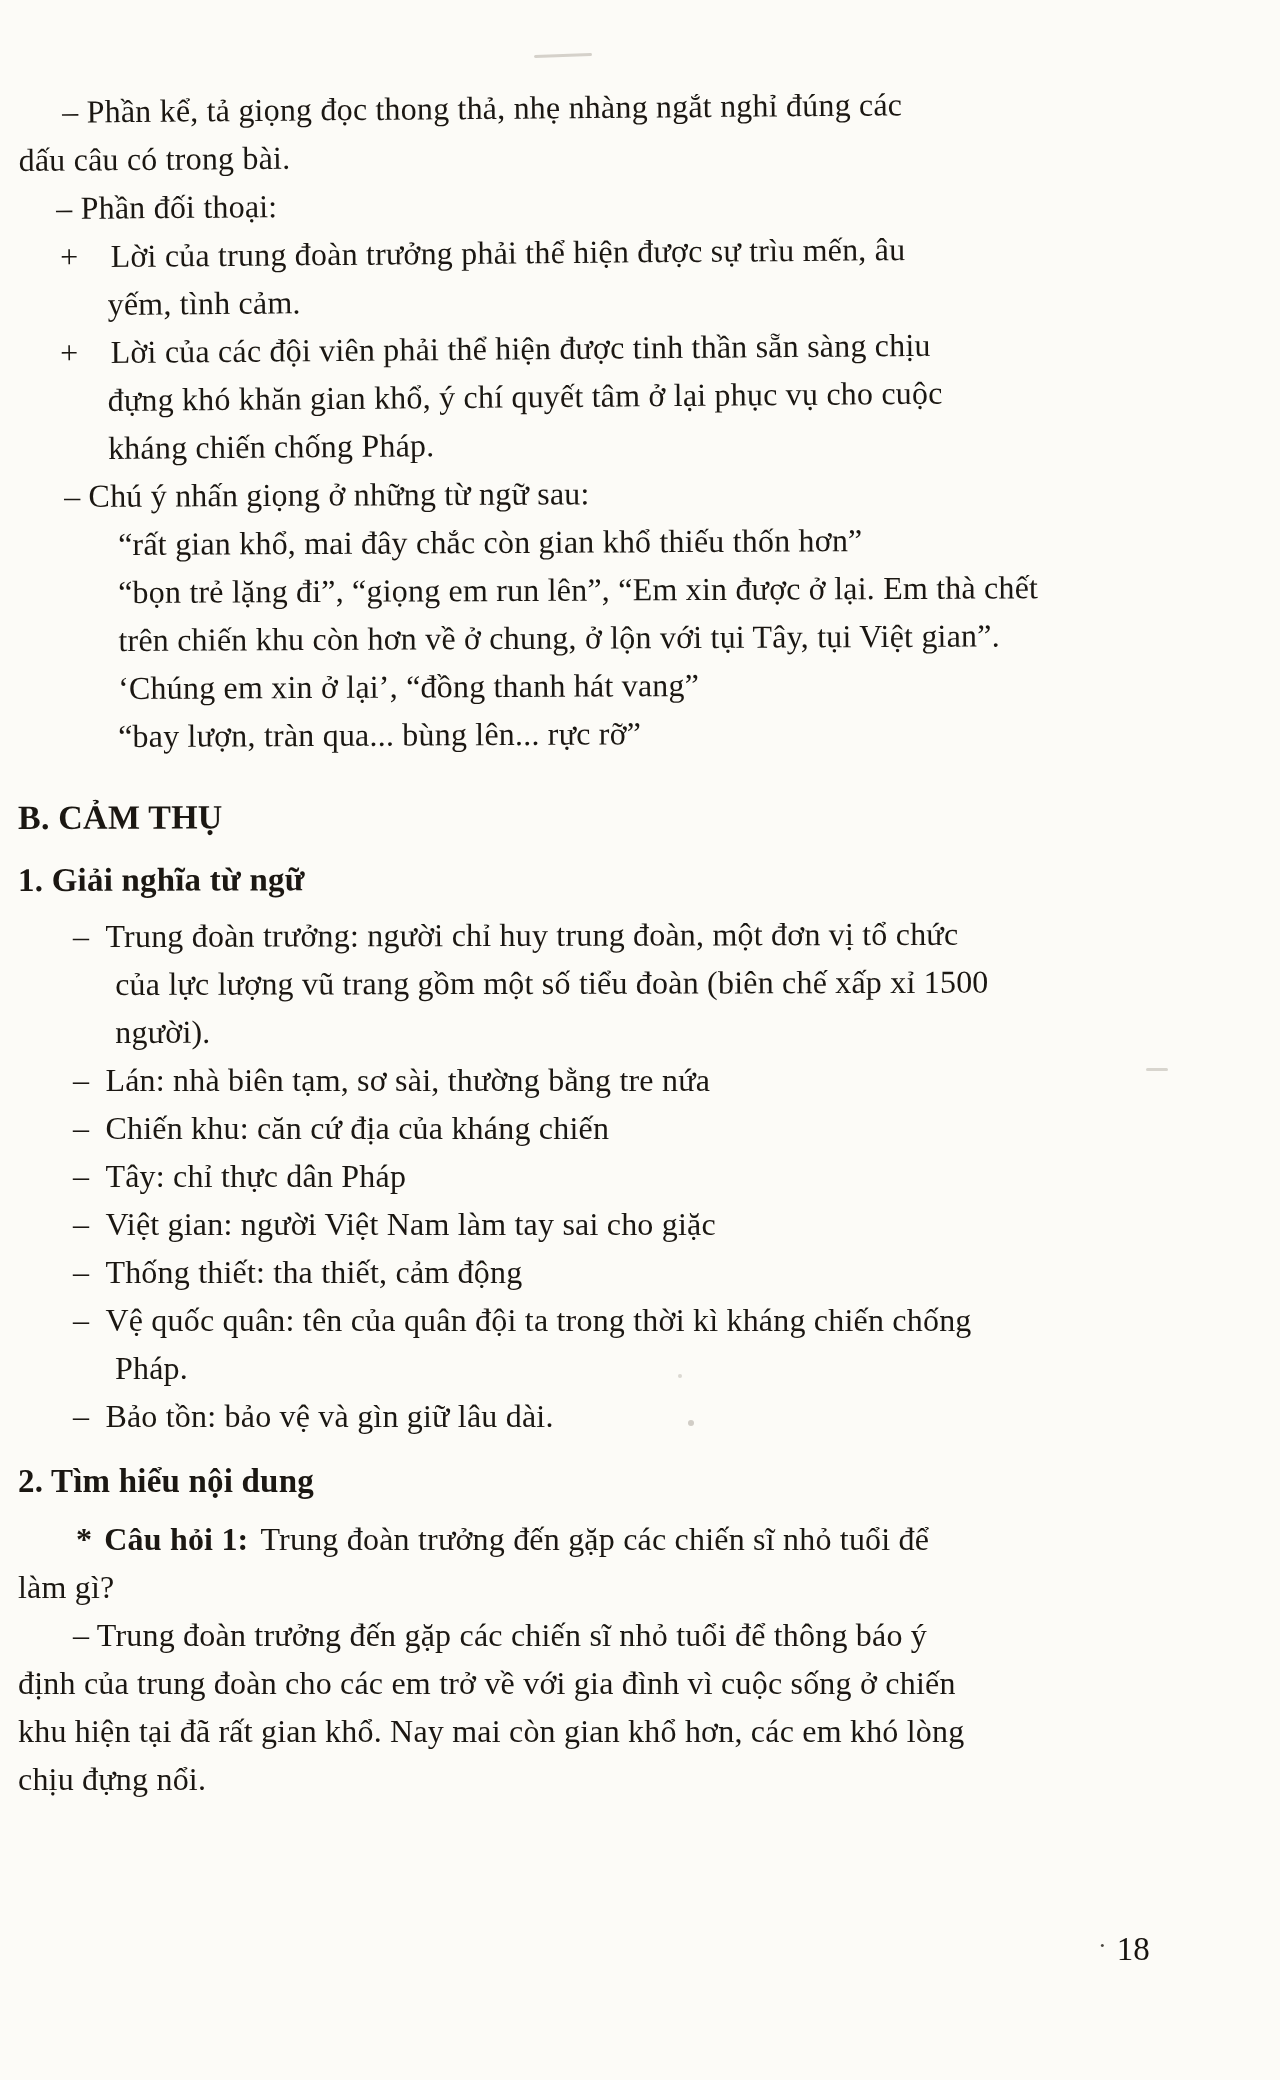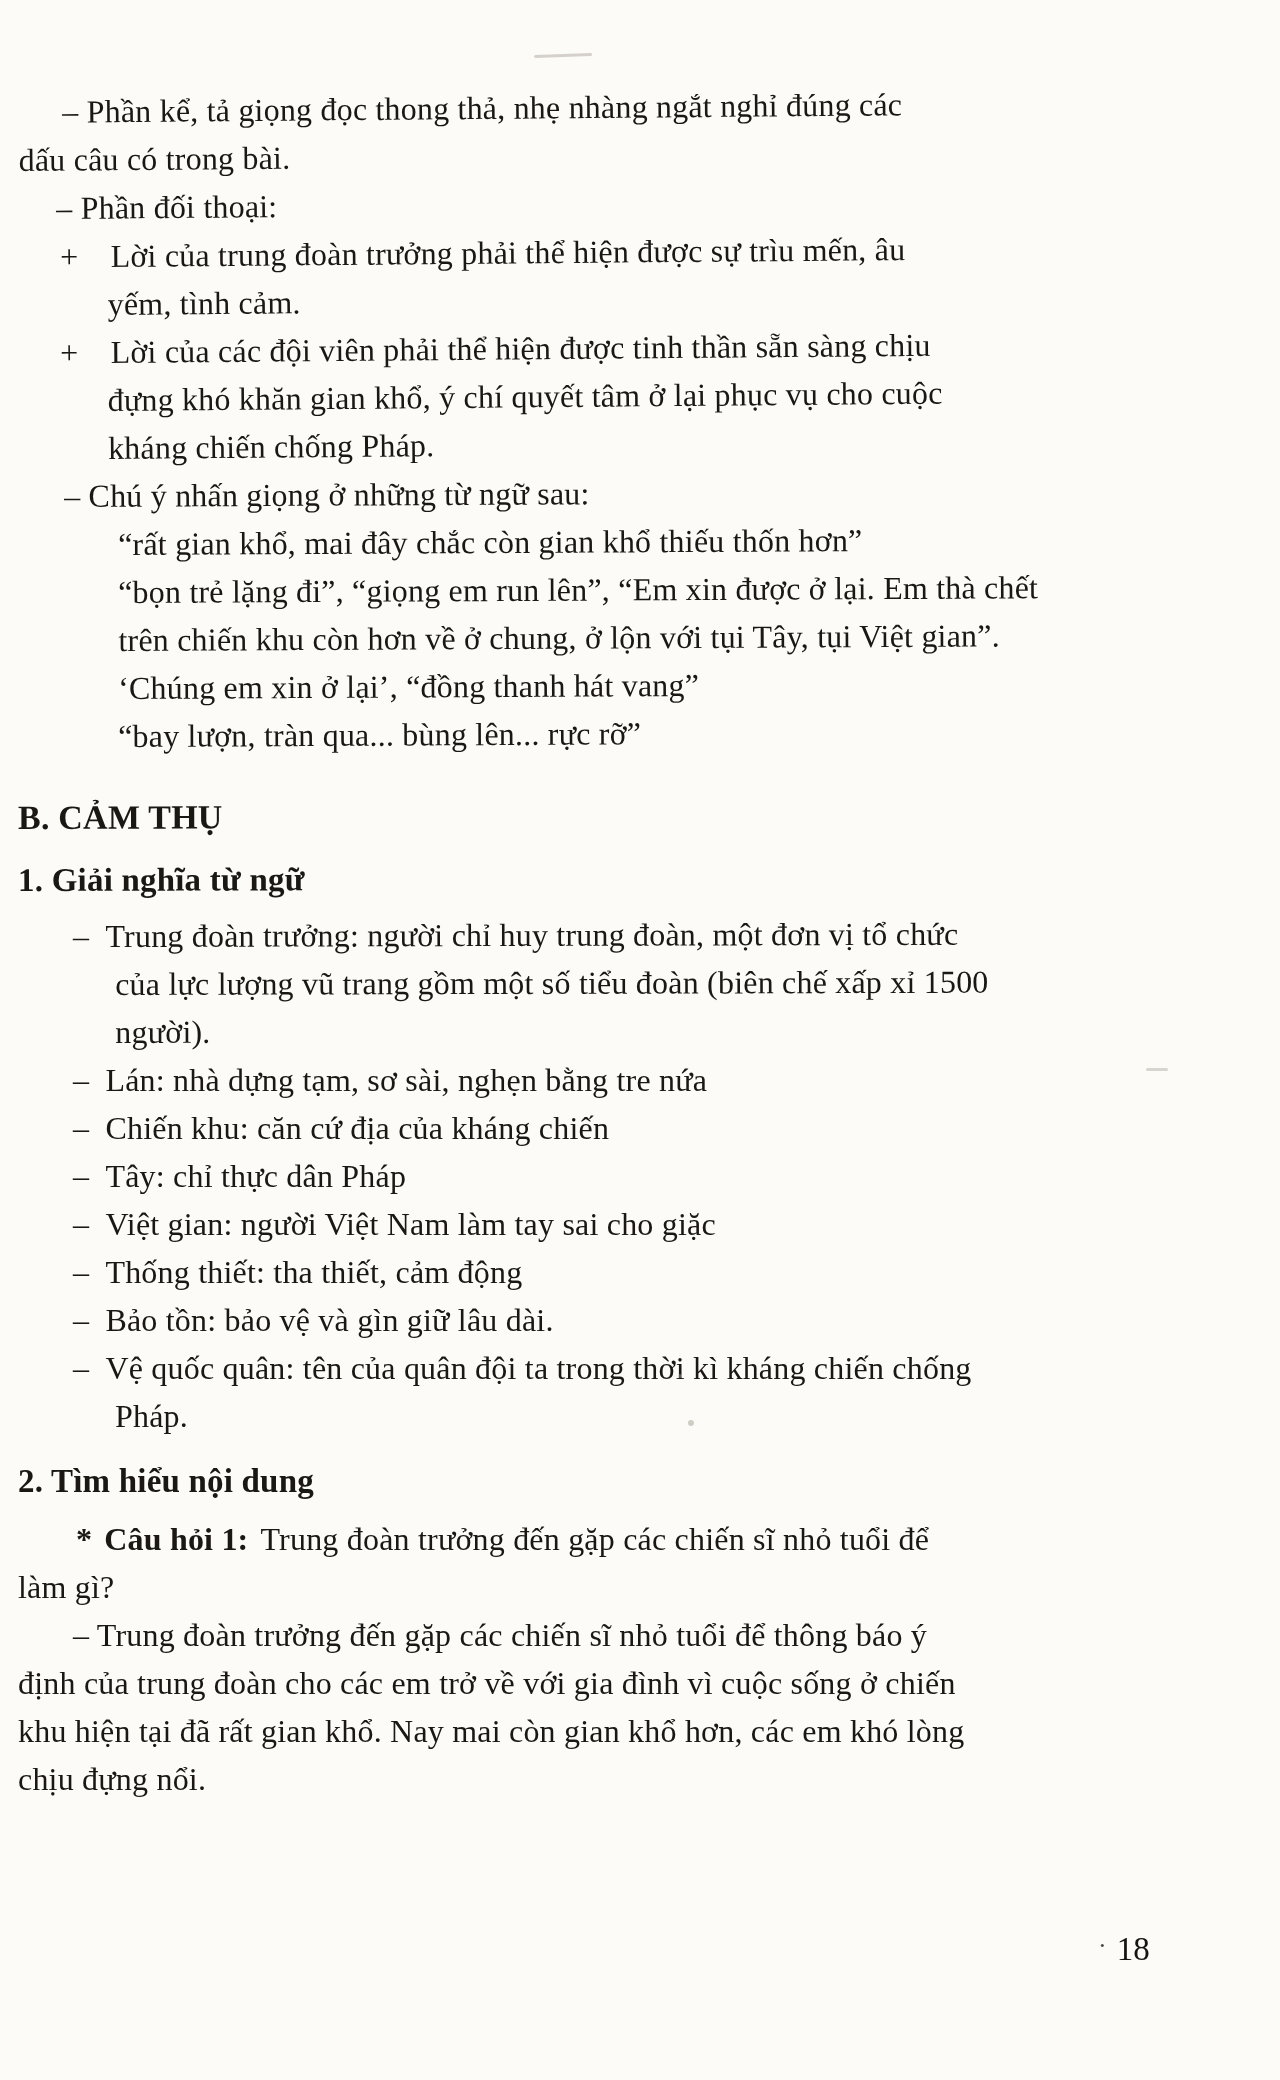--- a/index.html
+++ b/index.html
@@ -76,28 +76,28 @@
   <p class="p quote sk2">“rất gian khổ, mai đây chắc còn gian khổ thiếu thốn hơn”</p>
   <p class="p quote sk2">“bọn trẻ lặng đi”, “giọng em run lên”, “Em xin được ở lại. Em thà chết
 trên chiến khu còn hơn về ở chung, ở lộn với tụi Tây, tụi Việt gian”.</p>
   <p class="p quote sk2">‘Chúng em xin ở lại’, “đồng thanh hát vang”</p>
   <p class="p quote sk2">“bay lượn, tràn qua... bùng lên... rực rỡ”</p>
   <p class="p heading head-b sk3">B. CẢM THỤ</p>
   <p class="p heading head-num1 sk3">1. Giải nghĩa từ ngữ</p>
   <p class="p def def-first sk3">– Trung đoàn trưởng: người chỉ huy trung đoàn, một đơn vị tổ chức
 của lực lượng vũ trang gồm một số tiểu đoàn (biên chế xấp xỉ 1500
 người).</p>
-  <p class="p def">– Lán: nhà dựng tạm, sơ sài, nghẹn bằng tre nứa</p>
+  <p class="p def">– Lán: nhà biên tạm, sơ sài, thường bằng tre nứa</p>
   <p class="p def">– Chiến khu: căn cứ địa của kháng chiến</p>
   <p class="p def">– Tây: chỉ thực dân Pháp</p>
   <p class="p def">– Việt gian: người Việt Nam làm tay sai cho giặc</p>
   <p class="p def">– Thống thiết: tha thiết, cảm động</p>
-  <p class="p def">– Bảo tồn: bảo vệ và gìn giữ lâu dài.</p>
   <p class="p def">– Vệ quốc quân: tên của quân đội ta trong thời kì kháng chiến chống
 Pháp.</p>
+  <p class="p def">– Bảo tồn: bảo vệ và gìn giữ lâu dài.</p>
   <p class="p heading head-num2">2. Tìm hiểu nội dung</p>
 
   <p class="p question"><span class="q-star">*</span><span class="q-prefix">Câu hỏi 1:</span><span class="q-text">Trung đoàn trưởng đến gặp các chiến sĩ nhỏ tuổi để
 làm gì?</span></p>
 
   <p class="p answer">– Trung đoàn trưởng đến gặp các chiến sĩ nhỏ tuổi để thông báo ý
 định của trung đoàn cho các em trở về với gia đình vì cuộc sống ở chiến
 khu hiện tại đã rất gian khổ. Nay mai còn gian khổ hơn, các em khó lòng
 chịu đựng nổi.</p>
 

